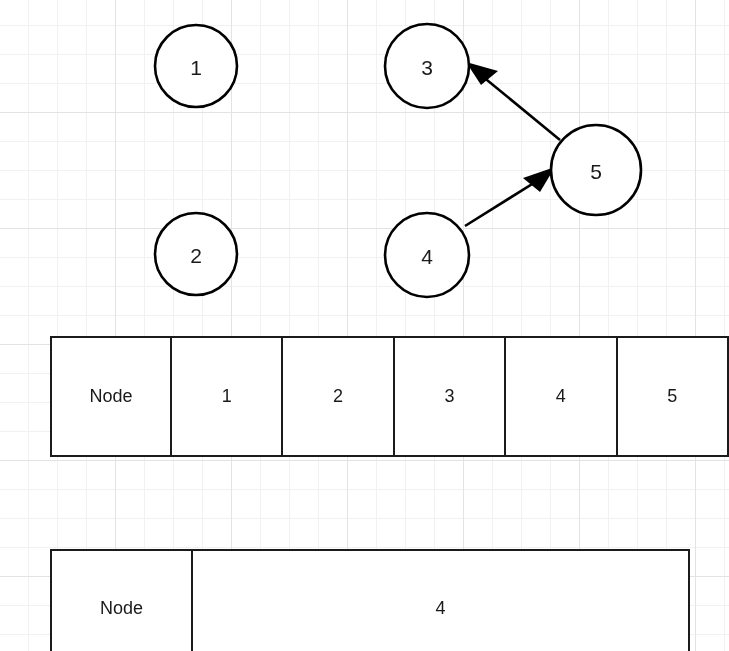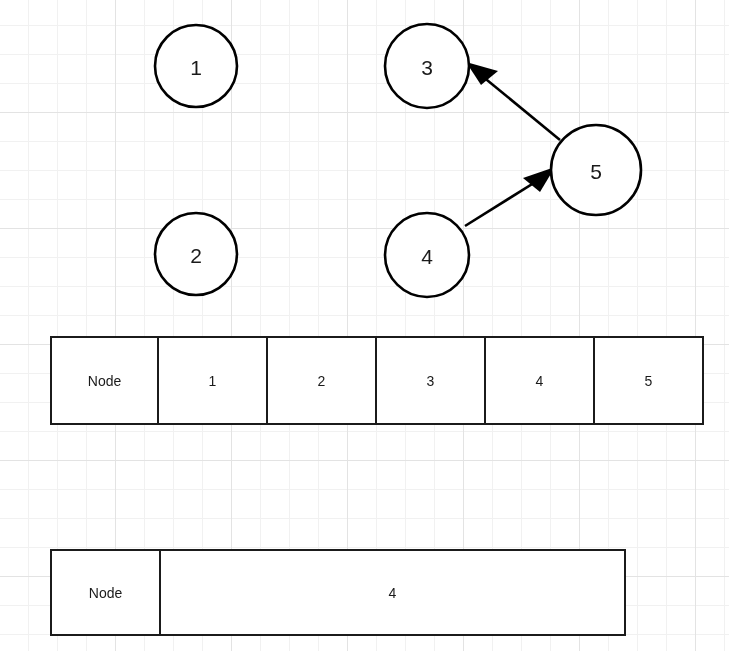--- a/index.html
+++ b/index.html
@@ -67,23 +67,23 @@
     position: absolute;
     border-collapse: collapse;
     background: #ffffff;
     table-layout: fixed;
   }
   .grid-table td {
     border: 2.4px solid #1b1b1b;
     text-align: center;
     vertical-align: middle;
     font-family: "Liberation Sans", sans-serif;
-    font-size: 14px;
+    font-size: 18px;
     color: #1a1a1a;
-    padding: 0;
+    padding: 16px;
     background: #ffffff;
   }
 
   #indegree-table {
     left: 50px;
     top: 336px;
   }
   #indegree-table td {
     height: 85px;
   }

